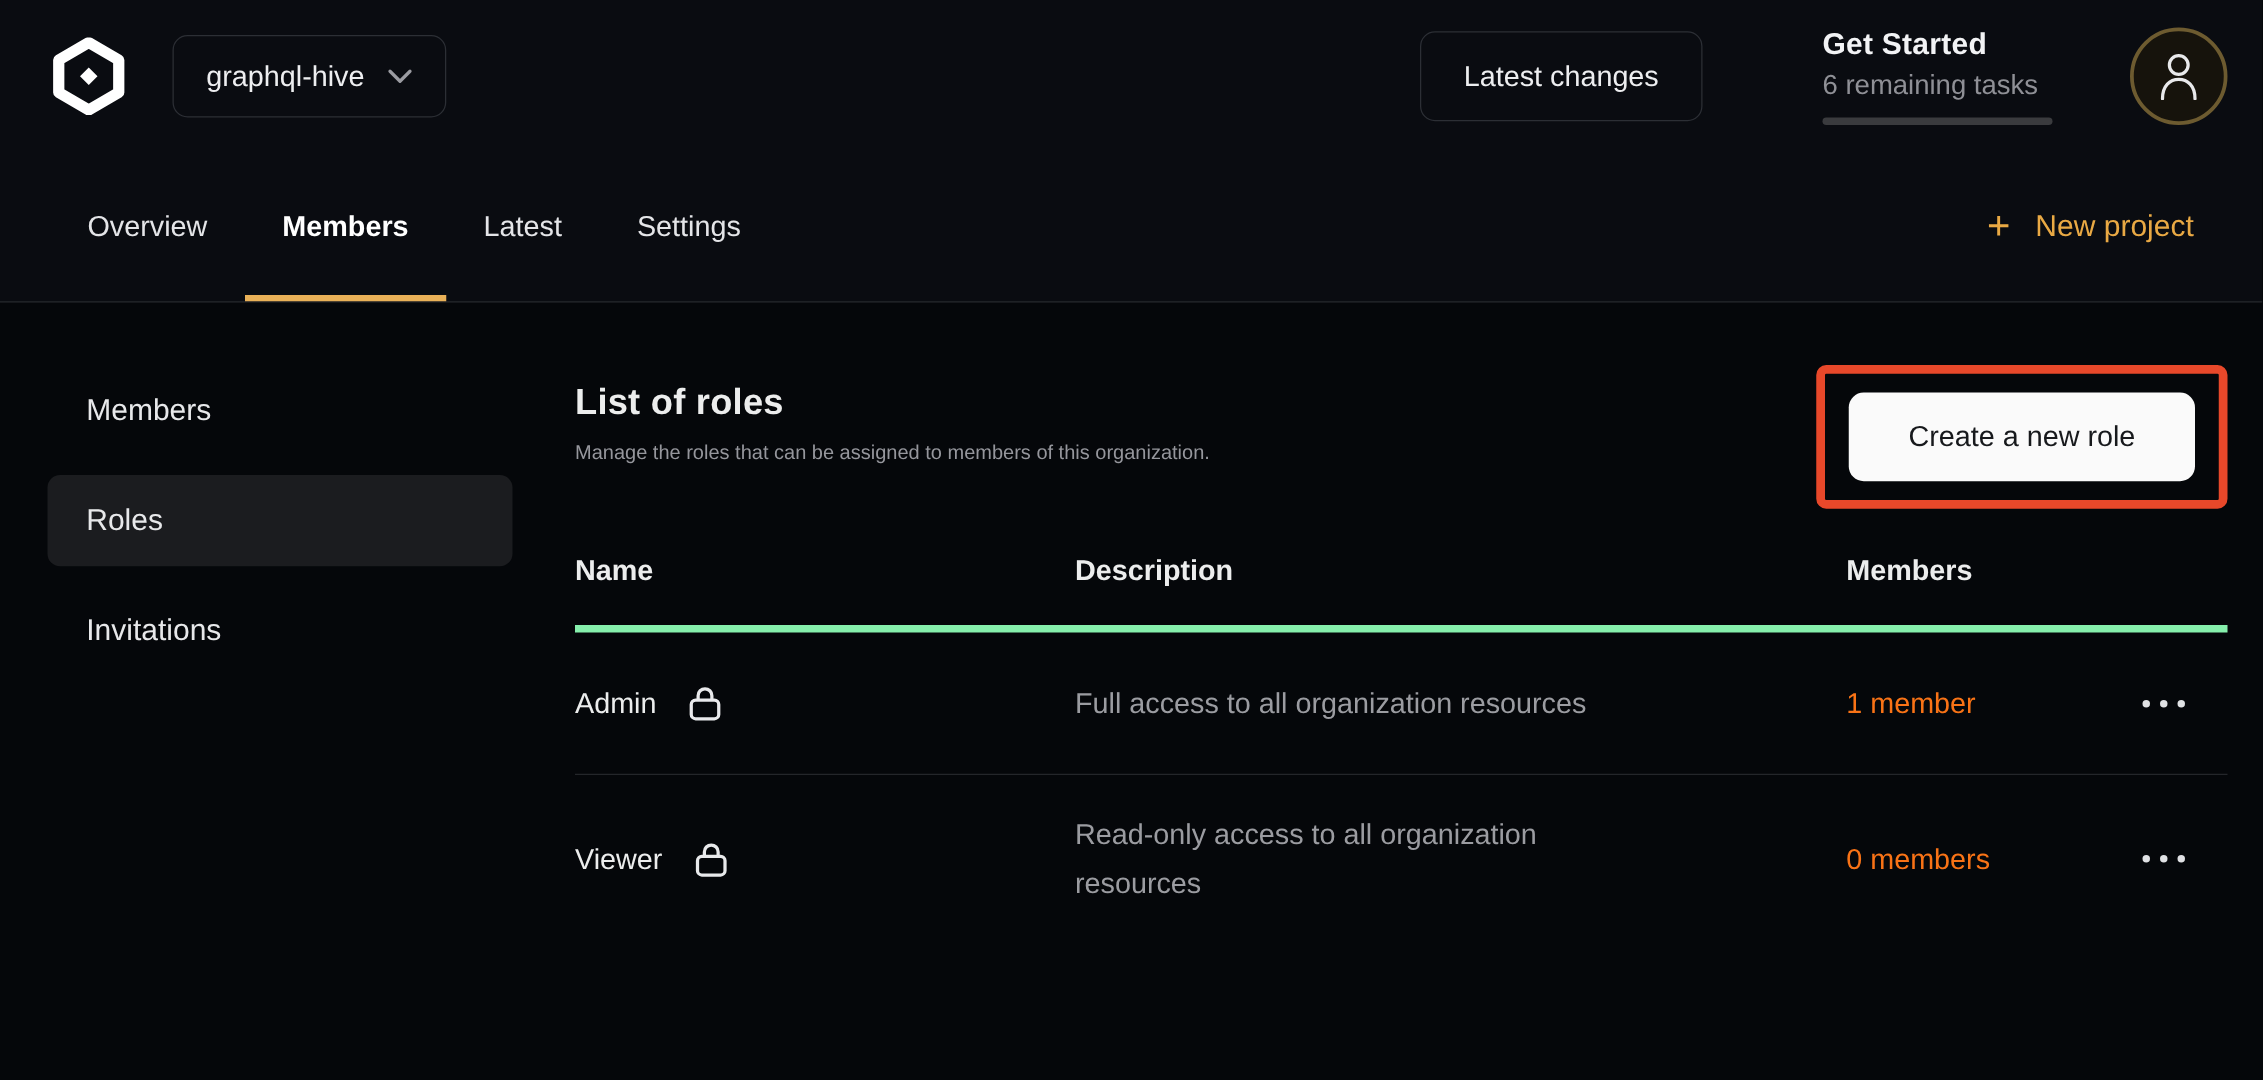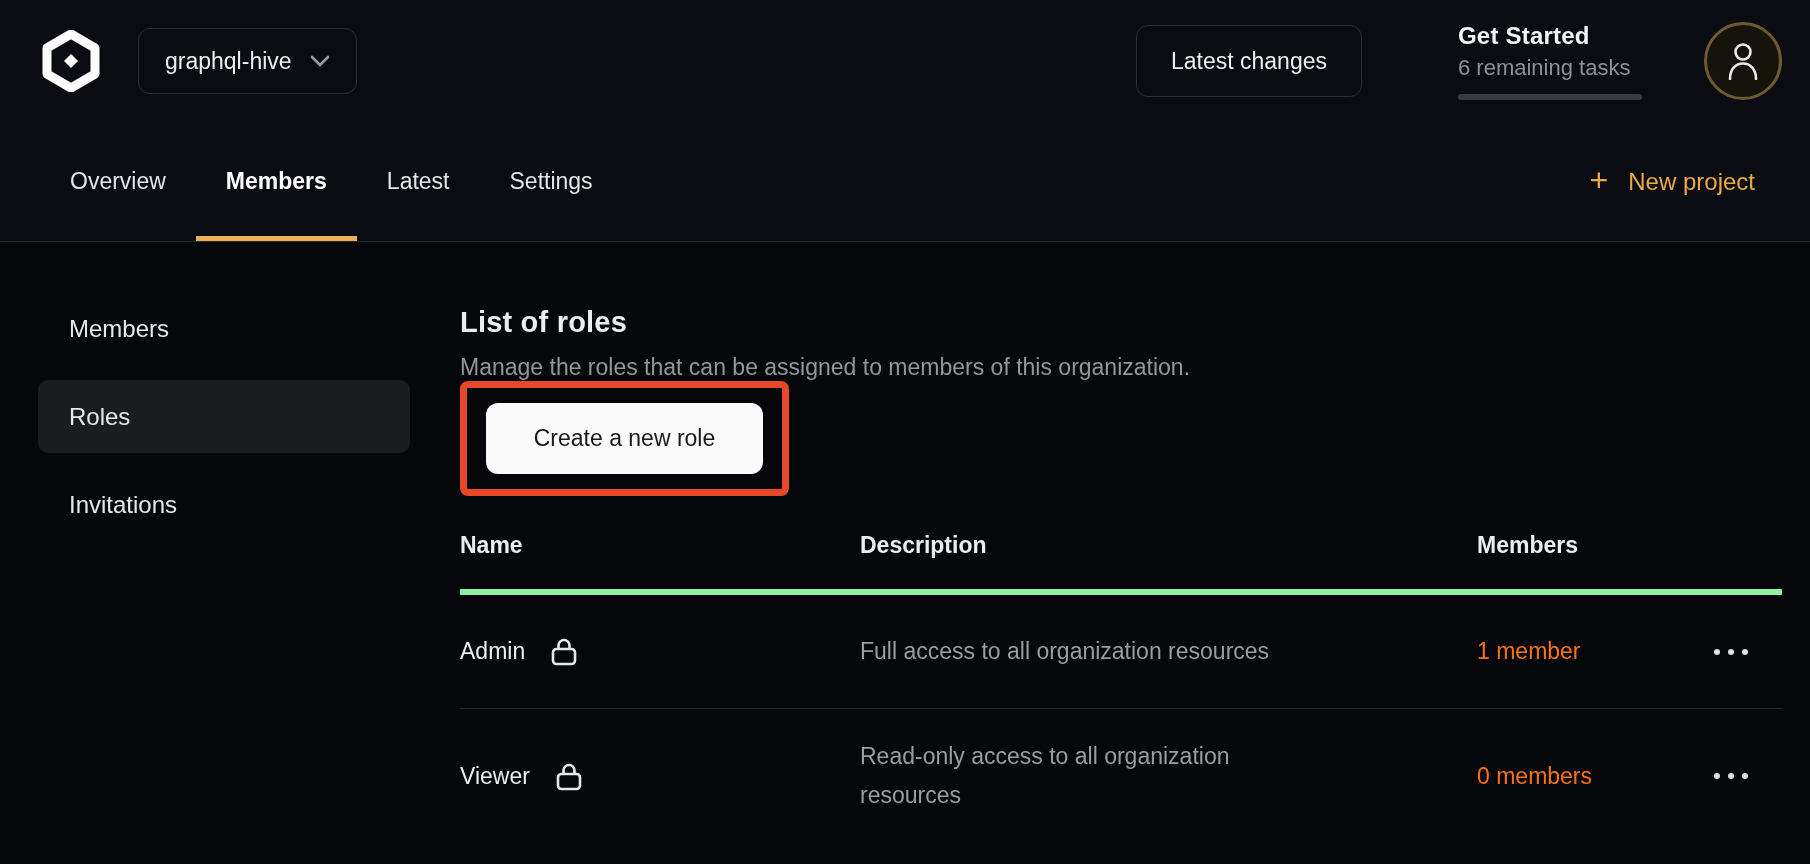--- a/index.html
+++ b/index.html
@@ -61,23 +61,23 @@
   
   .content { display: flex; align-items: flex-start; padding: 50px 28px 0 38px; }
   .sidebar { width: 372px; flex: none; }
   .side-item {
     height: 73px; display: flex; align-items: center; padding: 0 31px;
     font-size: 24px; color: #e7e8ea; border-radius: 10px; margin-bottom: 15px; cursor: pointer;
   }
   .side-item.active { background: #1b1c1f; }
 
   .main { flex: 1; margin-left: 50px; }
-  .main-head { display: flex; justify-content: space-between; align-items: flex-start; flex-direction: column; }
+  .main-head { display: flex; justify-content: space-between; align-items: flex-start; }
   .main-head h1 { margin-top: 14px; font-size: 29px; font-weight: 700; color: #eceded; letter-spacing: .2px; }
-  .main-head p { margin-top: 15px; font-size: 23px; color: #95969c; }
+  .main-head p { margin-top: 15px; font-size: 16px; color: #95969c; }
   .annotation { border: 7px solid #e8482a; border-radius: 8px; padding: 15px 19px; flex: none; }
   .create-btn {
     width: 277px; height: 71px; background: #fafafa; color: #17191c;
     font-size: 23px; font-weight: 500; border: none; border-radius: 12px;
     font-family: inherit; cursor: pointer;
   }
 
   
   .table { margin-top: 0; }
   .thead {

